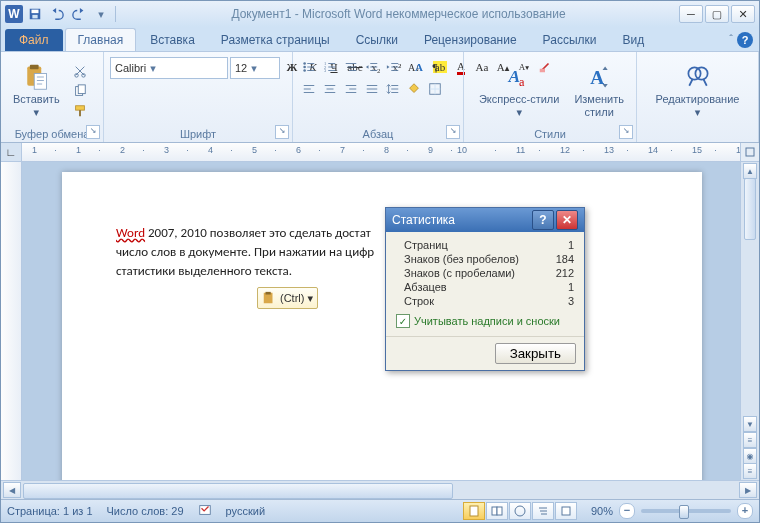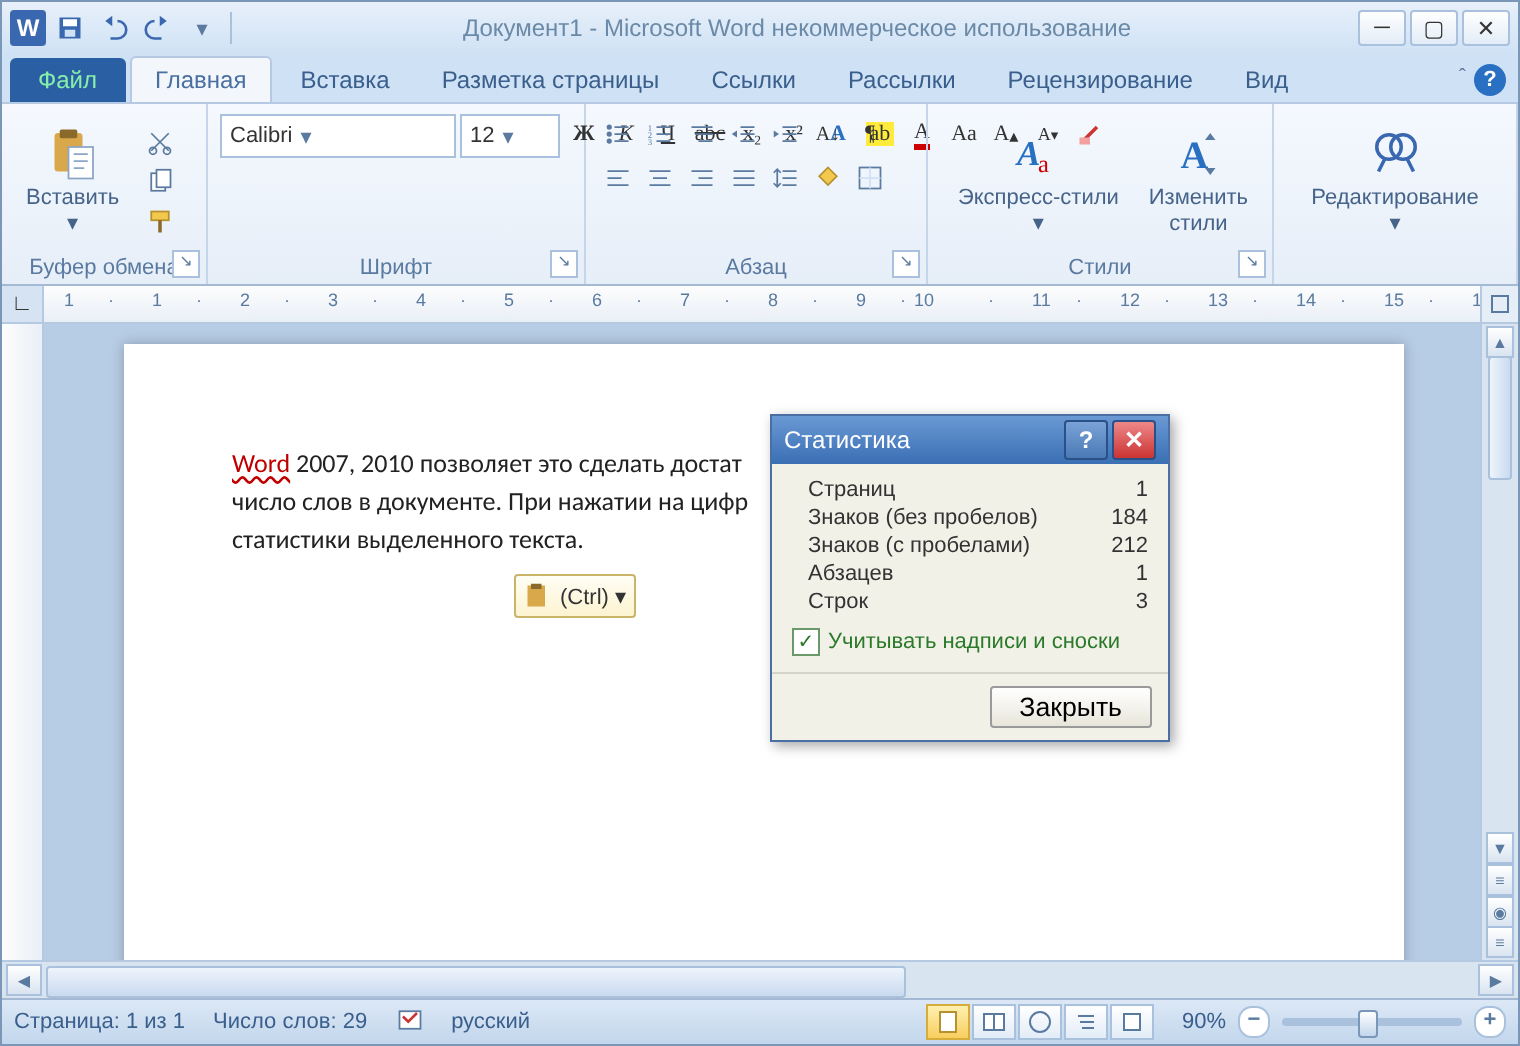--- a/index.html
+++ b/index.html
@@ -5,21 +5,21 @@
 html,body{margin:0;padding:0;font-family:"Segoe UI",Tahoma,sans-serif;font-size:11px;color:#333;background:#cfe2f5;width:760px;height:523px;overflow:hidden}
 .window{width:760px;height:523px;display:flex;flex-direction:column;background:#cfe2f5;border:1px solid #7a97b8;box-sizing:border-box;position:relative}
 .titlebar{height:26px;background:linear-gradient(#e8f0fa,#cfe2f5);display:flex;align-items:center;padding:0 4px;gap:2px}
 .app-icon{width:18px;height:18px;background:#3a68b0;color:#fff;font-weight:bold;text-align:center;line-height:18px;border-radius:2px;font-size:12px}
 .qat-item{width:20px;height:20px;display:flex;align-items:center;justify-content:center;border-radius:2px}
 .qat-item svg{width:14px;height:14px}
 .title-text{flex:1;text-align:center;color:#6b8aa8;font-size:12px}
 .win-btns{display:flex;gap:2px}
 .win-btn{width:22px;height:16px;display:flex;align-items:center;justify-content:center;border:1px solid #a9c1dd;border-radius:2px;background:linear-gradient(#fff,#e2ecf7)}
 .ribbon-tabs{height:24px;display:flex;align-items:flex-end;padding-left:4px;gap:2px;background:#cfe2f5;position:relative}
-.file-tab{background:#2a5fa3;color:#86efac;padding:4px 14px;border-radius:3px 3px 0 0;font-size:12px}
+.file-tab{background:#2a5fa3;color:#fdba74;padding:4px 14px;border-radius:3px 3px 0 0;font-size:12px}
 .tab{padding:4px 12px;color:#3a5f8d;font-size:12px;border-radius:3px 3px 0 0}
 .tab.active{background:#f3f7fc;border:1px solid #b5c9e2;border-bottom:none;color:#4a6fa0}
 .help-btn{position:absolute;right:6px;bottom:3px;width:16px;height:16px;background:#2a70c2;color:#fff;border-radius:50%;text-align:center;line-height:16px;font-weight:bold;font-size:11px}
 .cue{position:absolute;right:26px;bottom:6px;color:#5a7aa0}
 .ribbon{height:90px;background:linear-gradient(#f5f9fe,#e6eef8);border-top:1px solid #b5c9e2;border-bottom:1px solid #a3b9d4;display:flex}
 .group{border-right:1px solid #c5d6ea;padding:3px 6px 2px;display:flex;flex-direction:column;position:relative}
 .group-title{text-align:center;color:#5a7aa0;font-size:11px;margin-top:auto;padding-top:2px}
 .big-btn{display:flex;flex-direction:column;align-items:center;justify-content:center;padding:2px 6px;gap:2px}
 .big-btn-icon{width:28px;height:28px}
 .big-btn-label{font-size:11px;color:#46638a;text-align:center;line-height:1.1}
@@ -111,22 +111,22 @@
       <div class="win-btn">✕</div>
     </div>
   </div>
 
   <div class="ribbon-tabs">
     <div class="file-tab">Файл</div>
     <div class="tab active">Главная</div>
     <div class="tab">Вставка</div>
     <div class="tab">Разметка страницы</div>
     <div class="tab">Ссылки</div>
+    <div class="tab">Рецензирование</div>
     <div class="tab">Рассылки</div>
-    <div class="tab">Рецензирование</div>
     <div class="tab">Вид</div>
     <div class="cue">ˆ</div>
     <div class="help-btn">?</div>
   </div>
 
   <div class="ribbon">
     <div class="group" style="width:90px">
       <div class="clipboard-body">
         <div class="big-btn">
           <svg class="big-btn-icon" viewBox="0 0 32 32">

